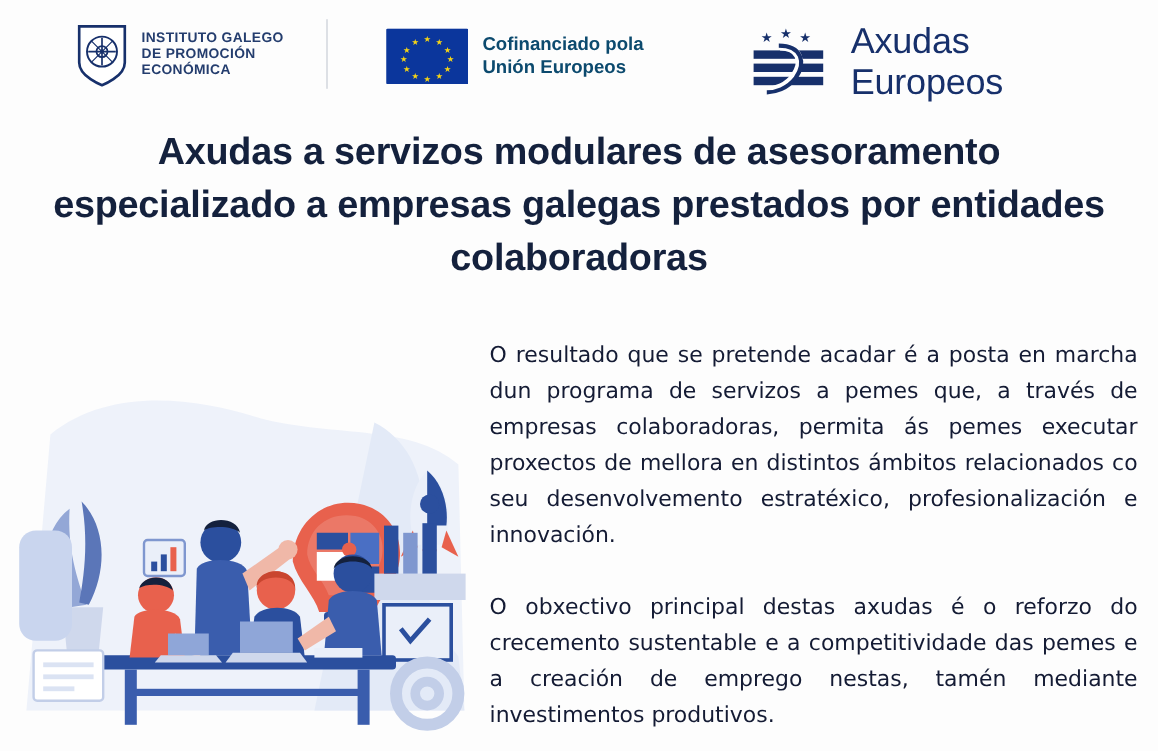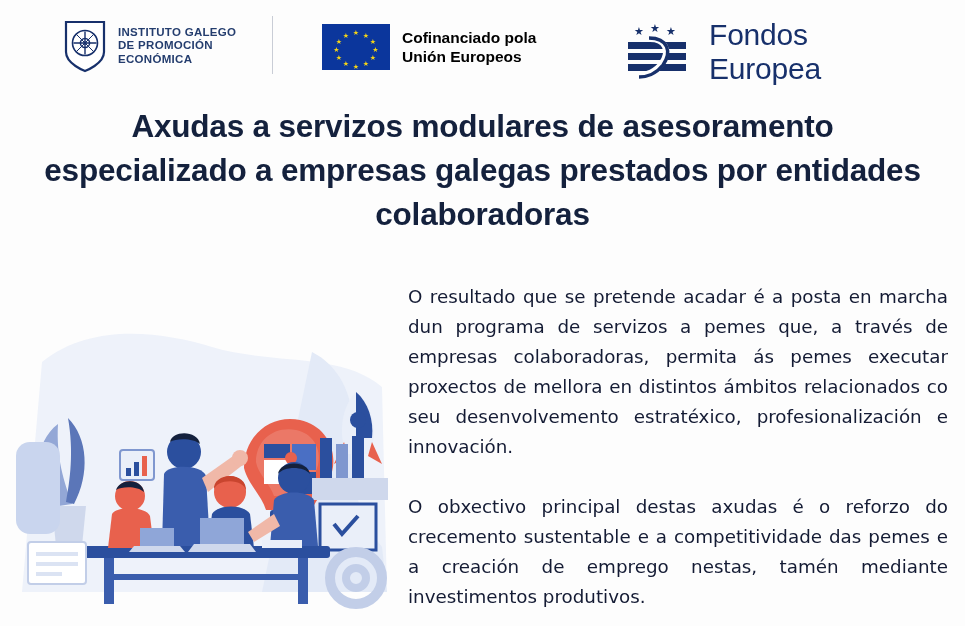--- a/index.html
+++ b/index.html
@@ -79,21 +79,21 @@
     height: 46px;
     background: #0b369c;
     position: relative;
     border-radius: 1px;
   }
   .eu-label {
     font-family: "Liberation Sans", sans-serif;
     font-size: 15.5px;
     line-height: 19px;
     font-weight: 700;
-    color: #000000;
+    color: #0c4a6e;
   }
 
   
   .logo-fondos {
     position: absolute;
     left: 620px;
     top: 8px;
     display: flex;
     align-items: center;
     gap: 13px;
@@ -212,21 +212,21 @@
             <text x="30" y="9" font-size="11" font-family="DejaVu Sans, sans-serif">★</text>
             <text x="46" y="12" font-size="11" font-family="DejaVu Sans, sans-serif">★</text>
           </g>
           <rect x="8" y="19" width="58" height="7" fill="#17306b"></rect>
           <rect x="8" y="30" width="58" height="7" fill="#17306b"></rect>
           <rect x="8" y="41" width="58" height="7" fill="#17306b"></rect>
           <path d="M30 16 C46 16 50 28 42 40 C36 49 26 52 20 52" fill="none" stroke="#ffffff" stroke-width="6"></path>
           <path d="M29 15 C48 15 52 29 43 42 C36 51 26 54 19 54" fill="none" stroke="#17306b" stroke-width="3.4"></path>
         </svg>
       </div>
-      <div class="fondos-text">Fondos Europea</div>
+      <div class="fondos-text">Axudas Europeos</div>
     </div>
   </div>
 
   <div class="title">Axudas a servizos modulares de asesoramento especializado a empresas galegas prestados por entidades colaboradoras</div>
 
   <div class="illustration">
     <svg width="385" height="322" viewBox="0 0 385 322">
 
       <path d="M30 70 C80 30 150 40 200 55 C260 73 330 60 370 95 L375 300 L10 300 Z" fill="#eef2fa"></path>
       <path d="M300 60 C330 75 345 110 340 150 C336 190 350 230 370 255 L375 300 L250 300 Z" fill="#e3eaf7"></path>

